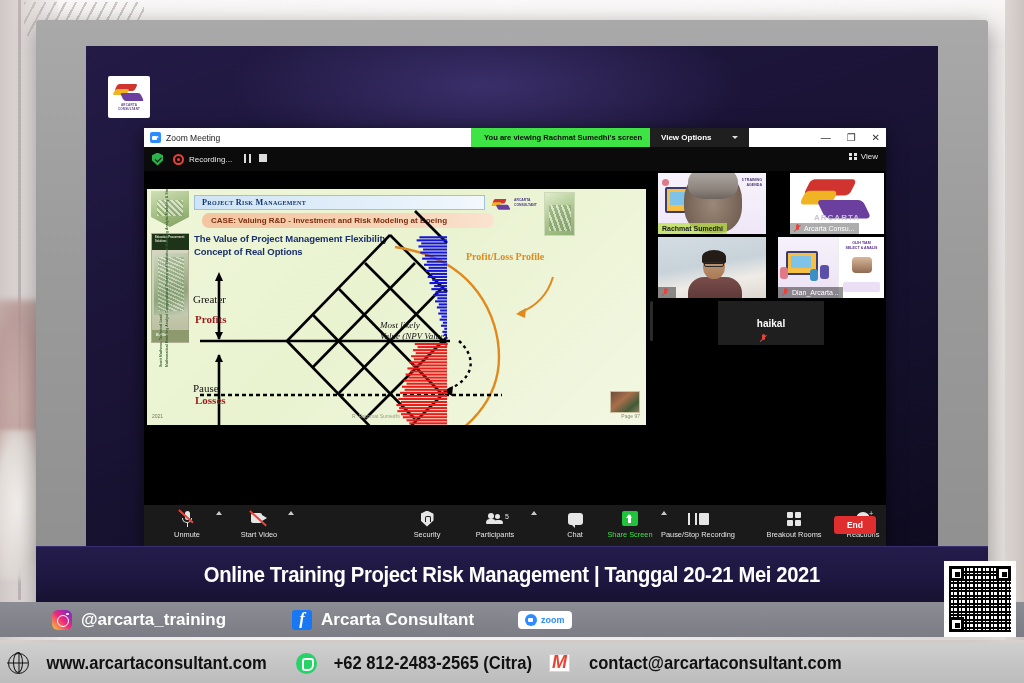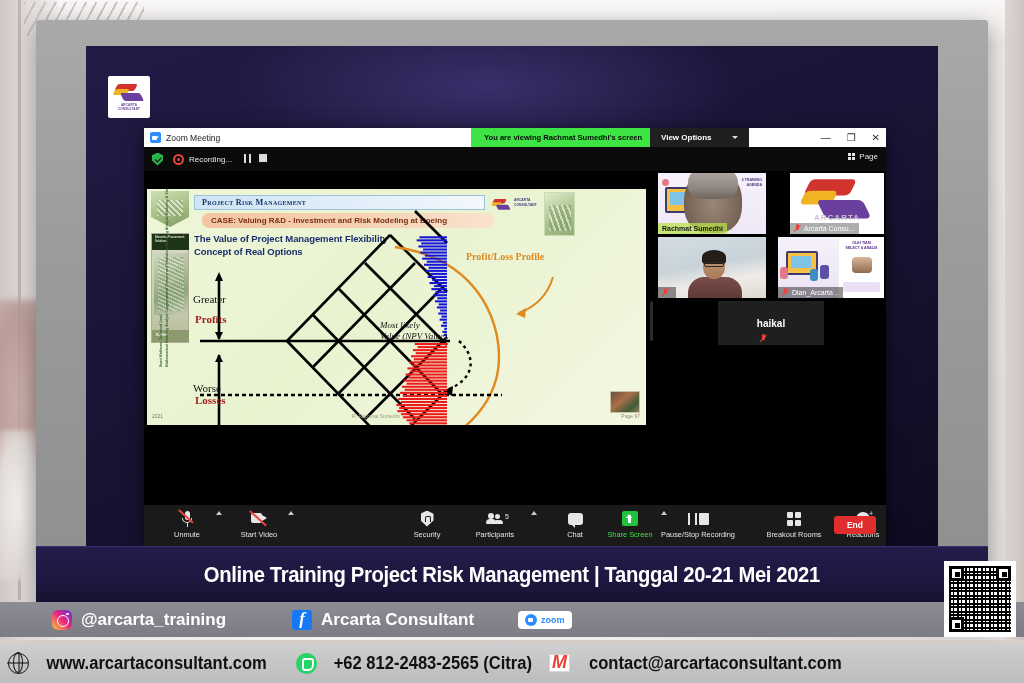--- a/index.html
+++ b/index.html
@@ -557,21 +557,21 @@
           <span id="rec-label">Recording...</span>
           <span class="tb-btn"><i class="pause-glyph"></i></span>
           <span class="tb-btn"><i class="stop-glyph"></i></span>
           <div id="view-btn">
             <span class="grid-glyph">
                 <i></i>
                 <i></i>
                 <i></i>
                 <i></i>
               </span>
-            <span>Page</span>
+            <span>View</span>
           </div>
         </div>
 
         <div id="zoom-stage">
 
           <div id="slide">
 
             <div class="book-strip">
               <div class="bk-top"></div>
               <div class="bk-cover">
@@ -724,21 +724,21 @@
                   <rect x="288.04" y="257.7" width="11.96" height="2.1" fill="#ed1c1c"></rect>
                   <rect x="291.72" y="260.75" width="8.280000000000001" height="2.1" fill="#ed1c1c"></rect>
                   <rect x="294.48" y="263.8" width="5.5200000000000005" height="2.1" fill="#ed1c1c"></rect>
                   <rect x="297.24" y="266.85" width="2.7600000000000002" height="2.1" fill="#ed1c1c"></rect>
                 </g>
             </svg>
 
             <div id="lbl-profitloss">Profit/Loss Profile</div>
             <div id="lbl-greater">Greater</div>
             <div id="lbl-profits">Profits</div>
-            <div id="lbl-worse">Worse</div>
+            <div id="lbl-worse">Pause</div>
             <div id="lbl-losses">Losses</div>
             <div id="lbl-time">Time</div>
             <div id="lbl-mostlikely">
               <span>Most likely</span><br>
               <span>Value (NPV Value)</span>
             </div>
 
             <div class="foot-photo"></div>
             <div id="slide-footer">
               <span id="sf-year">2021</span>

